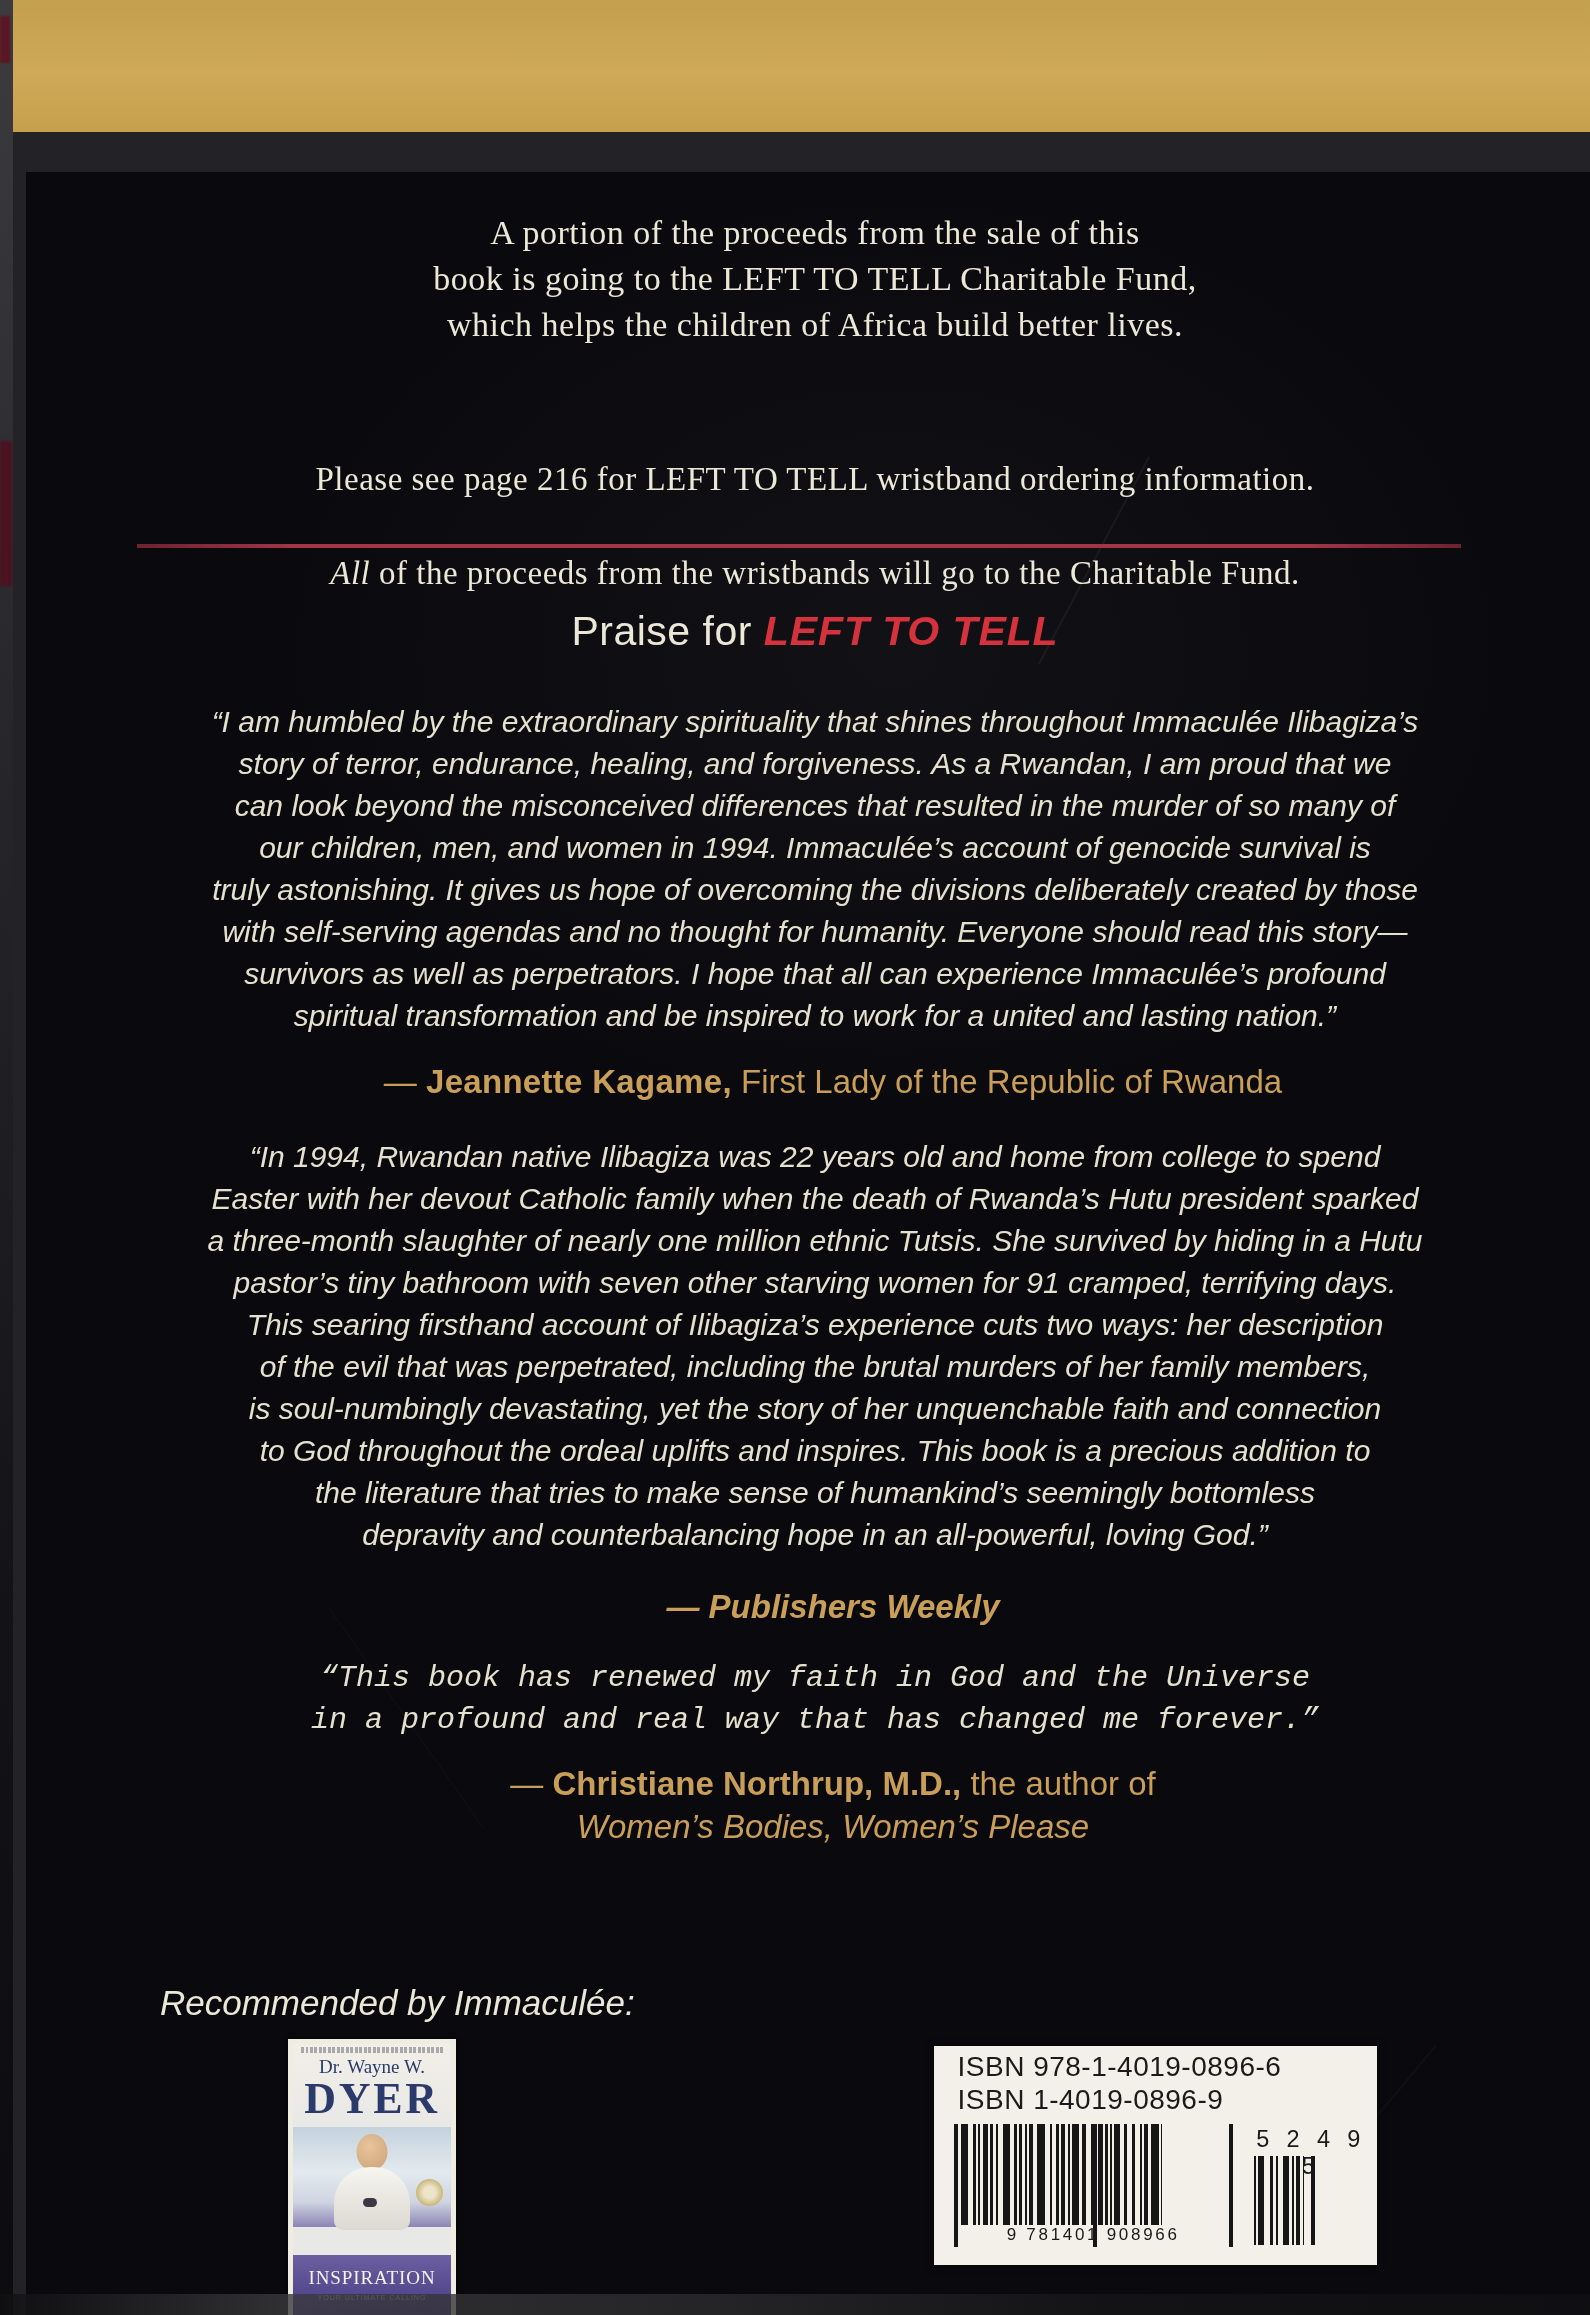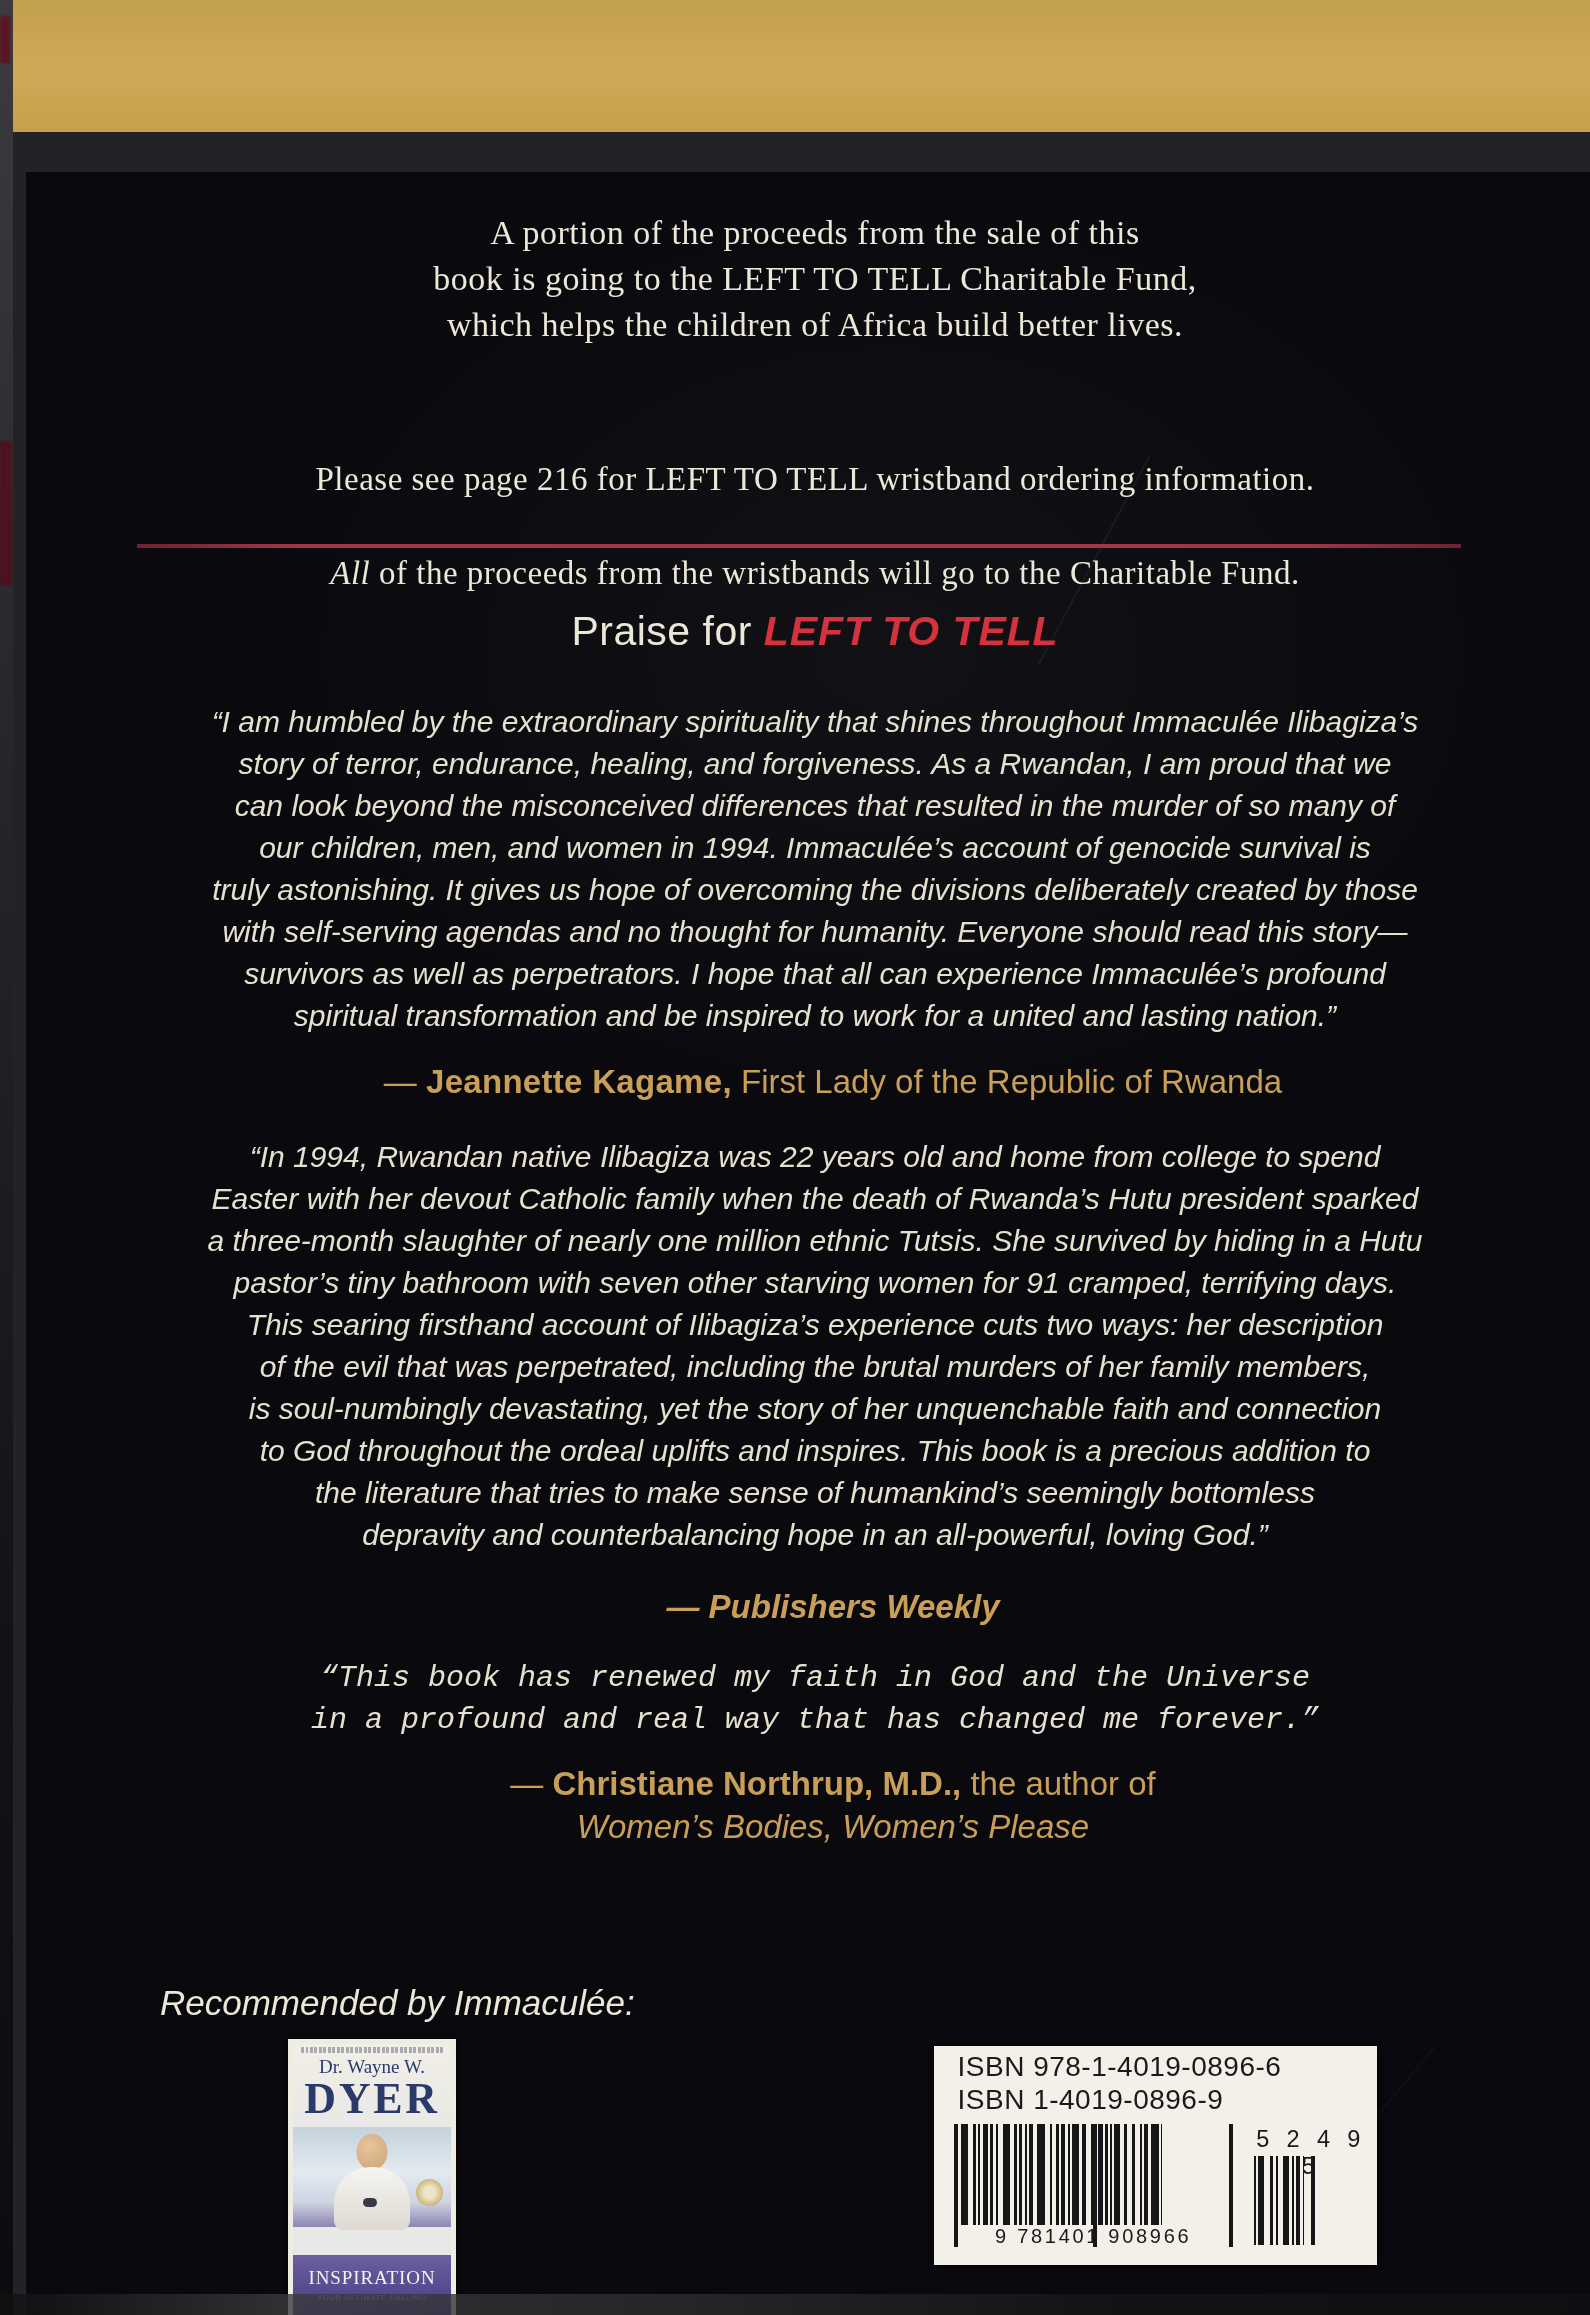--- a/index.html
+++ b/index.html
@@ -89,21 +89,21 @@
         background:var(--barcode_bg,#f2f0e8);box-shadow:0 0 7.2px rgba(0,0,0,.7);}
   .isbn-line{position:absolute;left:23.5px;color:#1a1a1a;font-size:28px;letter-spacing:0.5px;}
   .isbn13{top:5.4px;}
   .isbn10{top:38px;}
   .bars{position:absolute;display:flex;align-items:stretch;}
   .bars div{background:var(--bar_color,#161616);}
   .main-bars{left:20px;top:78px;width:280px;height:101px;overflow:hidden;}
   .guard{position:absolute;width:3.6px;height:123px;top:78px;background:var(--bar_color,#161616);}
   .g1{left:20px;} .g2{left:159px;} .g3{left:295px;}
   .ean-text{position:absolute;left:7.2px;top:179px;width:304px;text-align:center;
-        color:#1a1a1a;font-size:20px;letter-spacing:2.7px;font-family:"Liberation Sans",sans-serif;}
+        color:#1a1a1a;font-size:17px;letter-spacing:2.7px;font-family:"Liberation Sans",sans-serif;}
   .addon-text{position:absolute;left:318px;top:80px;width:118px;text-align:center;
         color:#1a1a1a;font-size:23.5px;letter-spacing:5.4px;}
   .addon-bars{left:320px;top:110px;width:114px;height:89px;overflow:hidden;}
 </style>
 </head>
 <body>
 
 <div id="scan">
 
   <div class="edge-left"></div>

